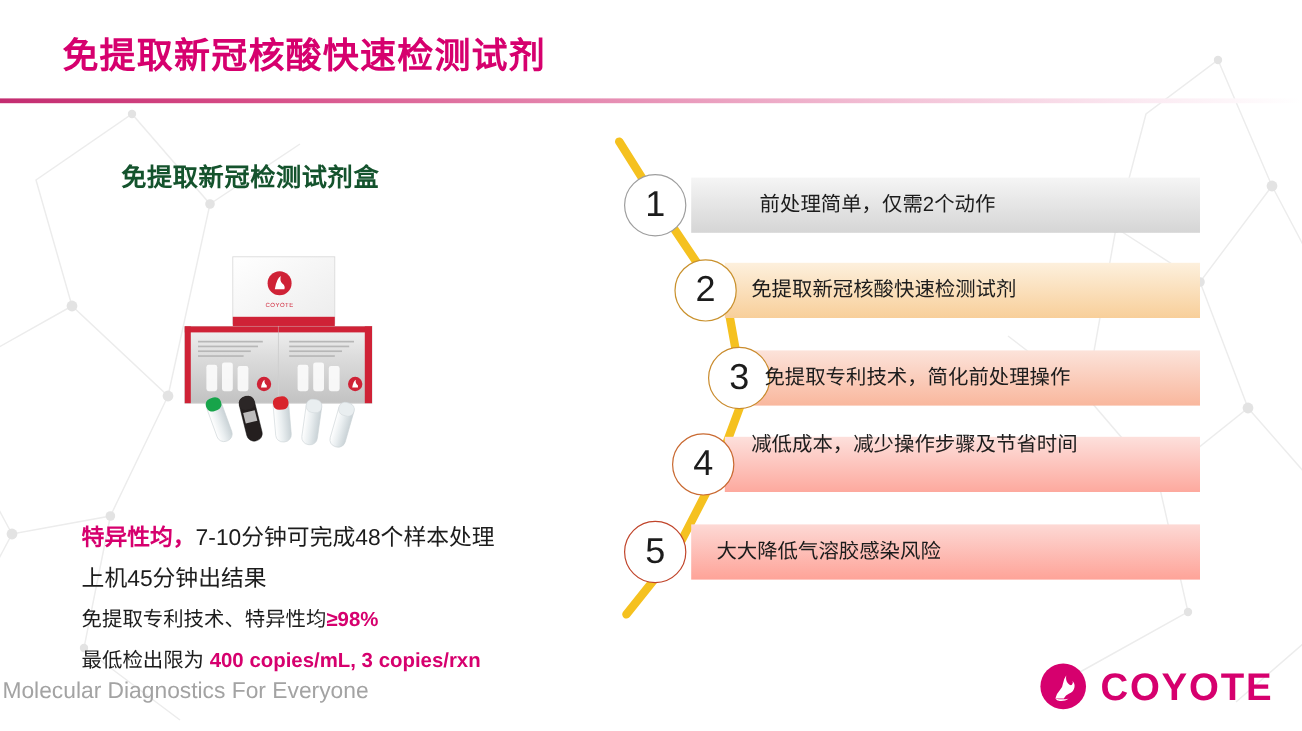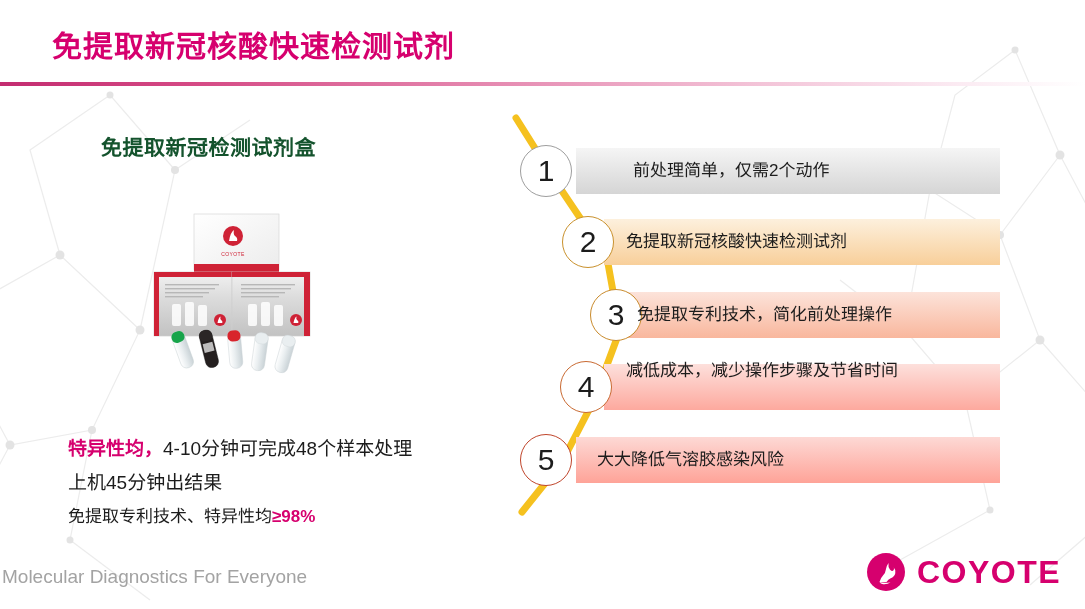--- a/index.html
+++ b/index.html
@@ -296,27 +296,30 @@
       <rect x="0" y="0" width="13" height="11" rx="5" fill="#e9eef0" stroke="#cfd6d9" stroke-width="0.4"></rect>
     </g>
     <g transform="translate(152,136) rotate(16)">
       <rect x="0" y="0" width="13" height="38" rx="6" fill="url(#tubeG)" stroke="#cbd3d6" stroke-width="0.5"></rect>
       <rect x="0" y="0" width="13" height="11" rx="5" fill="#e9eef0" stroke="#cfd6d9" stroke-width="0.4"></rect>
     </g>
   </svg>
 
   <div id="left-text">
     <div class="ltline lt-big">
-      <span class="accent-bold">特异性均，</span><span>4-10分钟可完成48个样本处理</span>
+      <span class="accent-bold">特异性均，</span><span>7-10分钟可完成48个样本处理</span>
     </div>
     <div class="ltline lt-big">
       <span>上机45分钟出结果</span>
     </div>
     <div class="ltline lt-small">
       <span>免提取专利技术、特异性均</span><span class="accent-bold">≥98%</span>
+    </div>
+    <div class="ltline lt-small">
+      <span>最低检出限为 </span><span class="accent-bold">400 copies/mL, 3 copies/rxn</span>
     </div>
   </div>
 
   <svg id="connector" viewBox="0 0 1085 609" xmlns="http://www.w3.org/2000/svg">
     <polyline points="516,118 560,188 607,258 620,330 594,400 562,462 522,512" fill="none" stroke="#f5c11f" stroke-width="7" stroke-linecap="round" stroke-linejoin="round"></polyline>
   </svg>
 
   <div id="steps">
       <div class="step-bar" style="left: 576px; top: 148px; width: 424px; background: linear-gradient(rgb(245, 245, 245) 0%, rgb(213, 213, 213) 100%);"></div>
       <div class="step-circle" style="left: 520px; top: 145px; border: 1.5px solid rgb(158, 158, 158);"></div>

